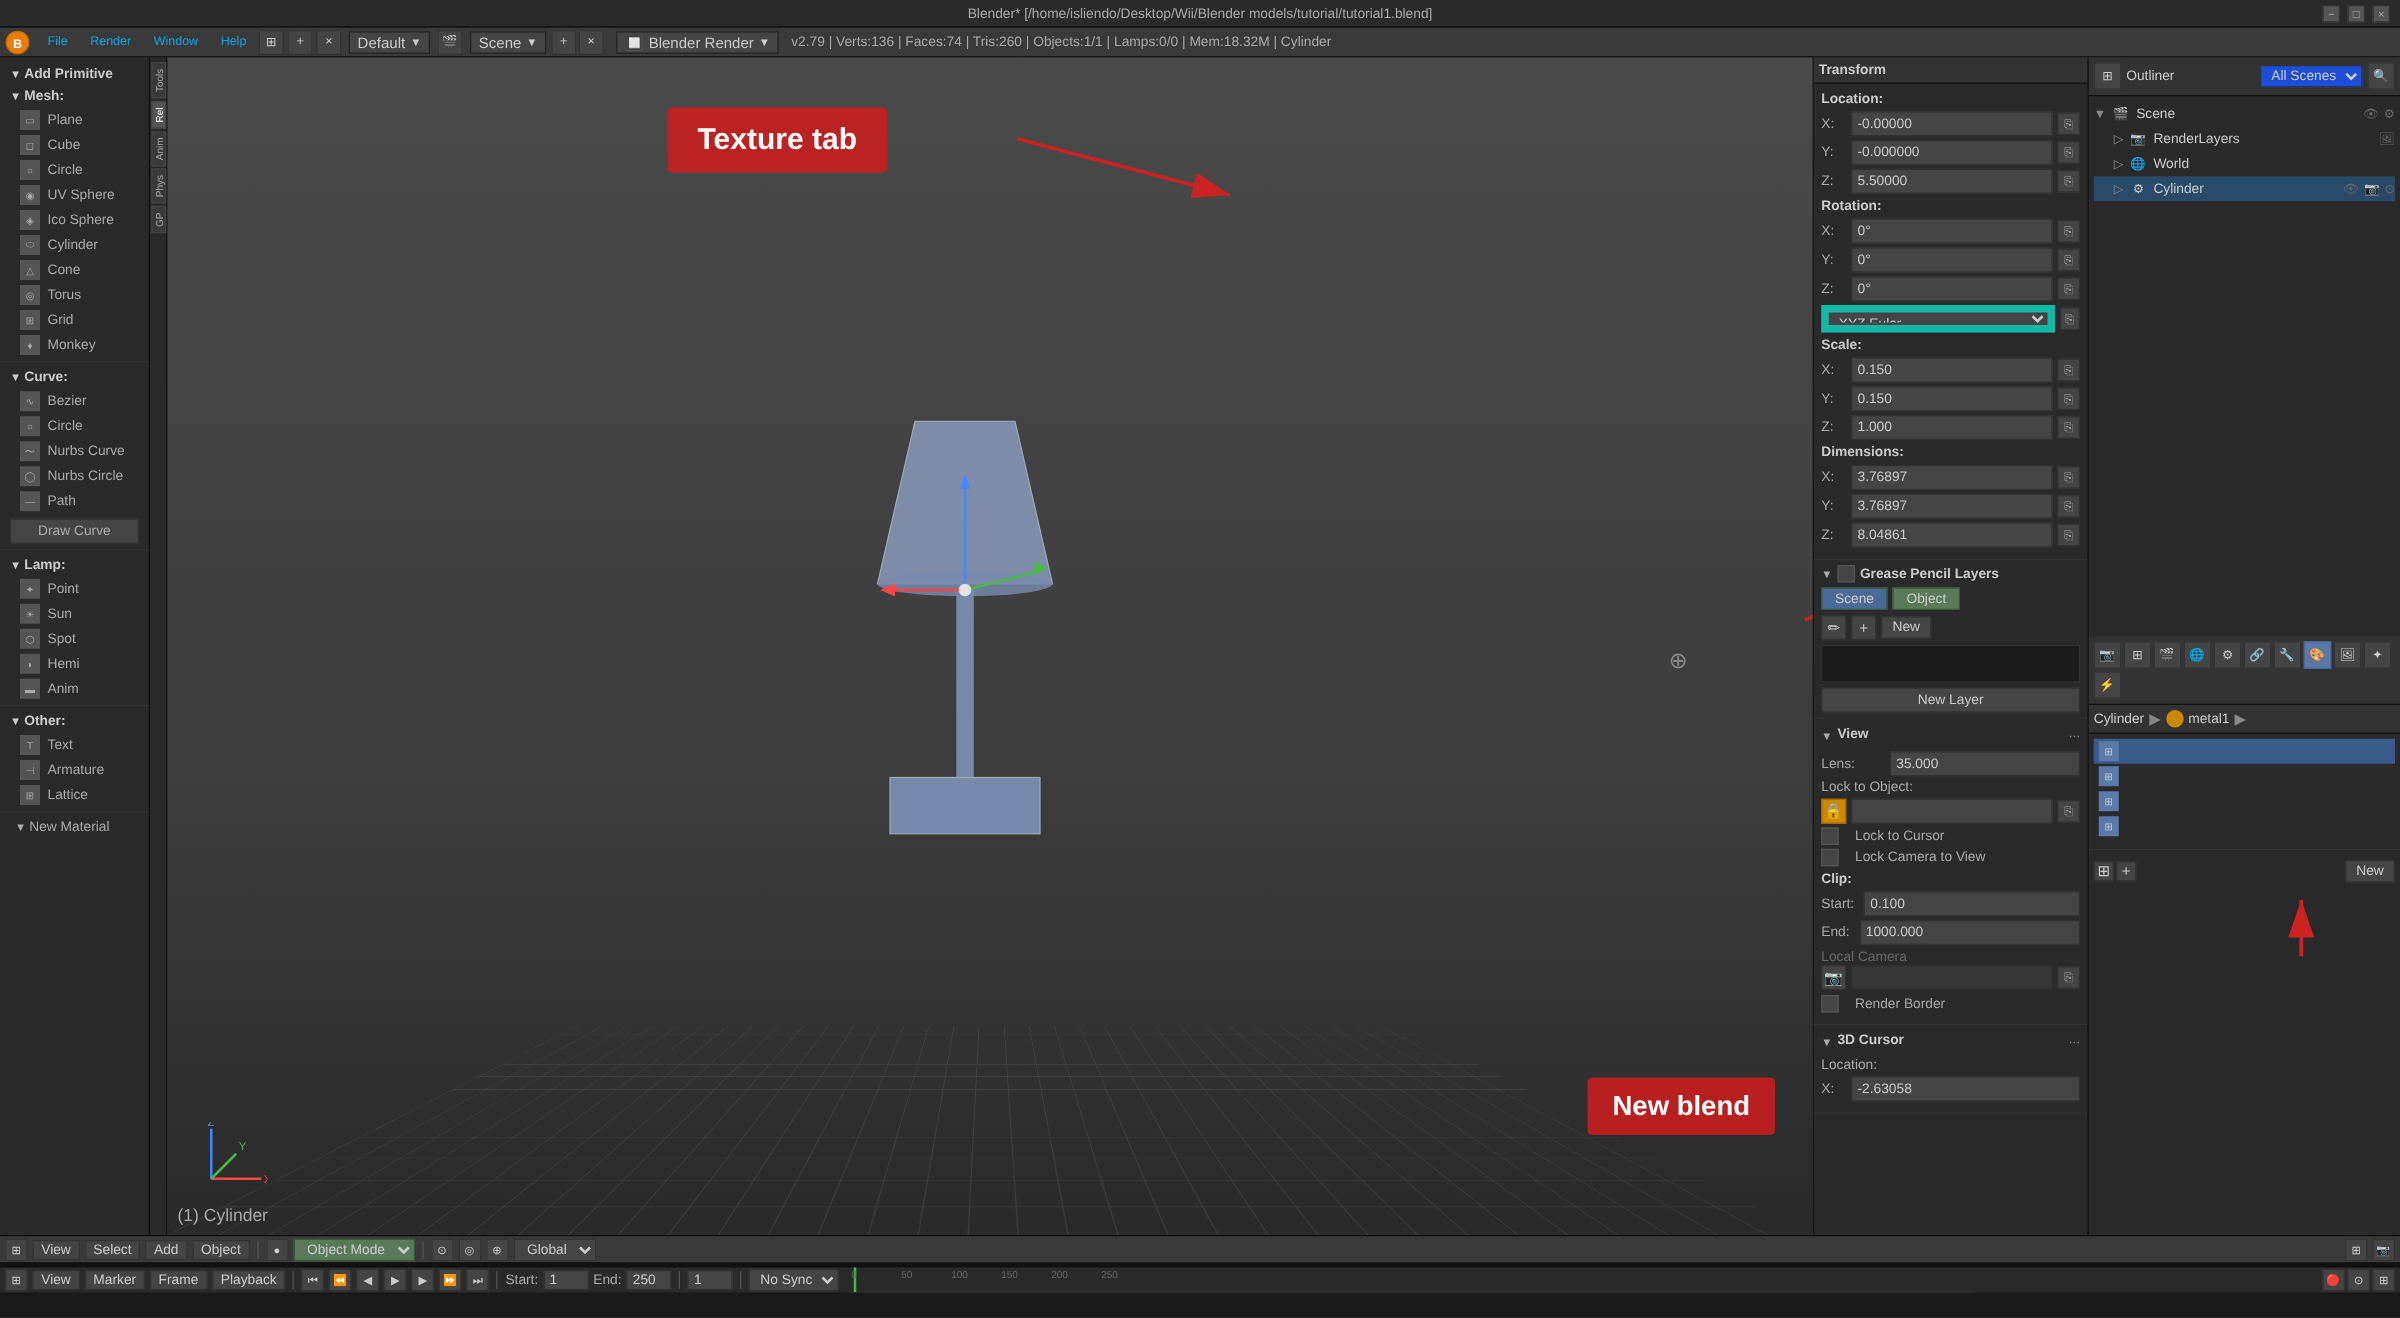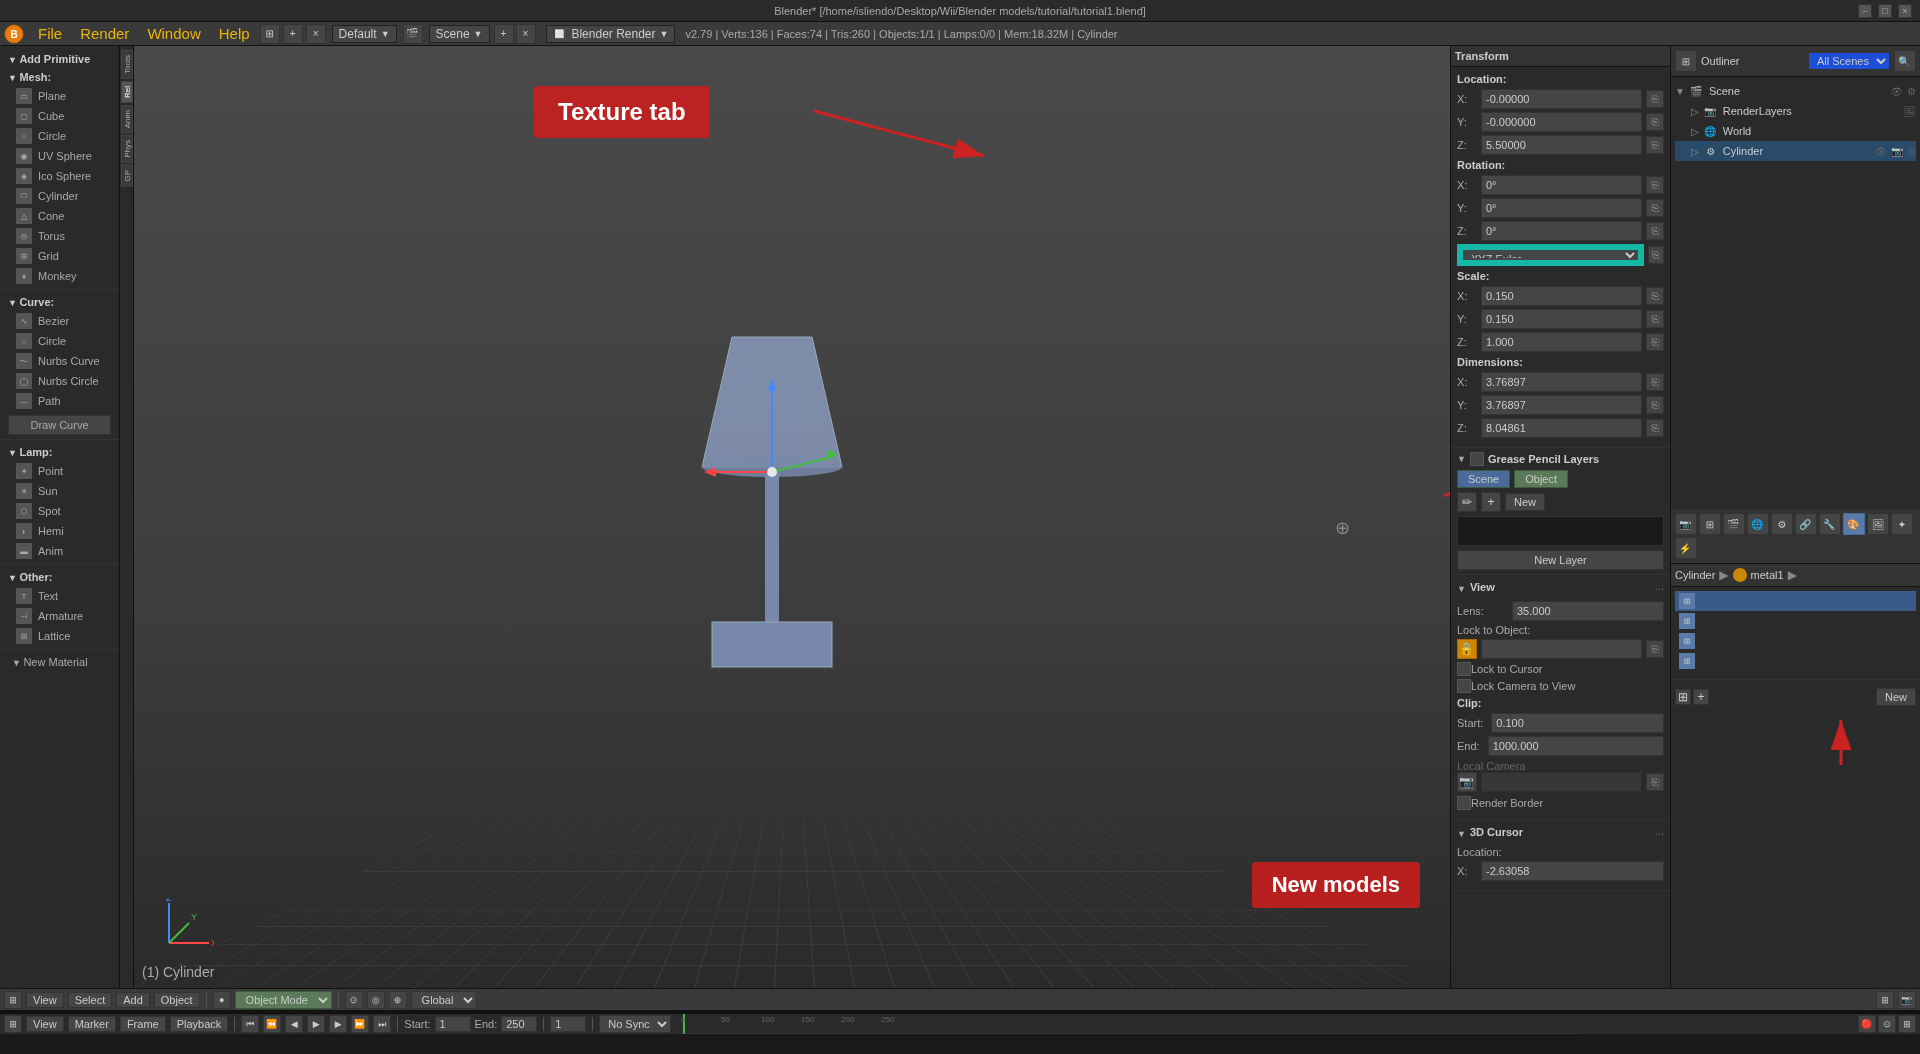--- a/index.html
+++ b/index.html
@@ -40,23 +40,23 @@
       border-bottom: 1px solid #111;
       padding: 0 4px;
       gap: 2px;
     }
     #menu-bar .blender-logo {
       width: 20px; height: 20px;
       margin-right: 4px;
     }
     .menu-item {
       padding: 2px 8px;
-      color: #eab308;
-      cursor: pointer;
-      font-size: 15px;
+      color: #0ea5e9;
+      cursor: pointer;
+      font-size: 10px;
     }
     .workspace-selector {
       display: flex;
       align-items: center;
       background: #454545;
       border: 1px solid #222;
       padding: 1px 6px;
       margin-left: 4px;
       color: #ccc;
       cursor: pointer;
@@ -288,21 +288,21 @@
       background: #454545;
       border: 6px solid #14b8a6;
       color: #ccc;
       font-size: 11px;
       padding: 2px 4px;
       height: 22px;
     }
     .checkbox-row {
       display: flex;
       align-items: center;
-      gap: 0;
+      gap: 13px;
       margin-bottom: 3px;
     }
     .checkbox-item {
       width: 14px; height: 14px;
       background: #454545;
       border: 1px solid #555;
     }
     .scene-object-btn {
       padding: 2px 10px;
       background: #5a7a5a;
@@ -763,21 +763,21 @@
       </svg>
 
       <div class="viewport-status" style="bottom:8px;left:8px;color:#aaa;font-size:14px;position:absolute;">(1) Cylinder</div>
     </div>
 
     <div class="texture-annotation">
       <div class="texture-box">Texture tab</div>
     </div>
 
     <div class="new-button-annotation" style="position:absolute;bottom:80px;right:30px;">
-      <div class="new-button-box">New models</div>
+      <div class="new-button-box">New blend</div>
     </div>
 
     <svg class="annotation-arrows">
 
       <defs>
         <marker id="arrowhead-red" markerWidth="10" markerHeight="7" refX="10" refY="3.5" orient="auto">
           <polygon points="0 0, 10 3.5, 0 7" fill="#cc2222"></polygon>
         </marker>
       </defs>
 

